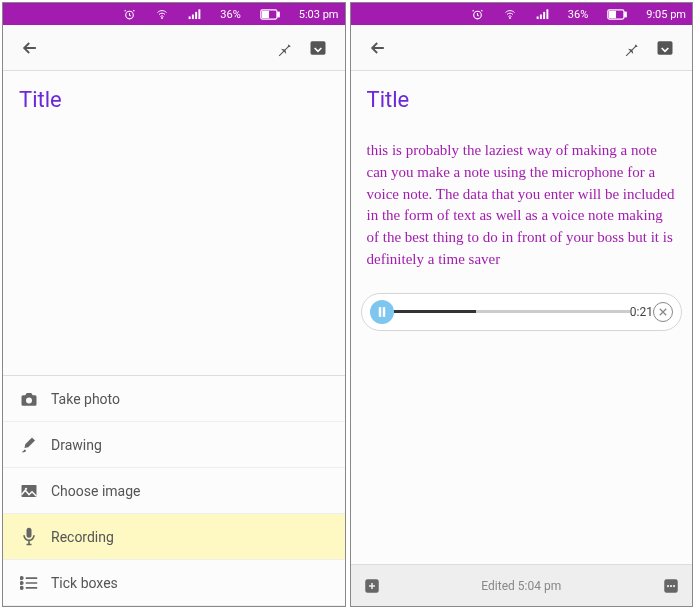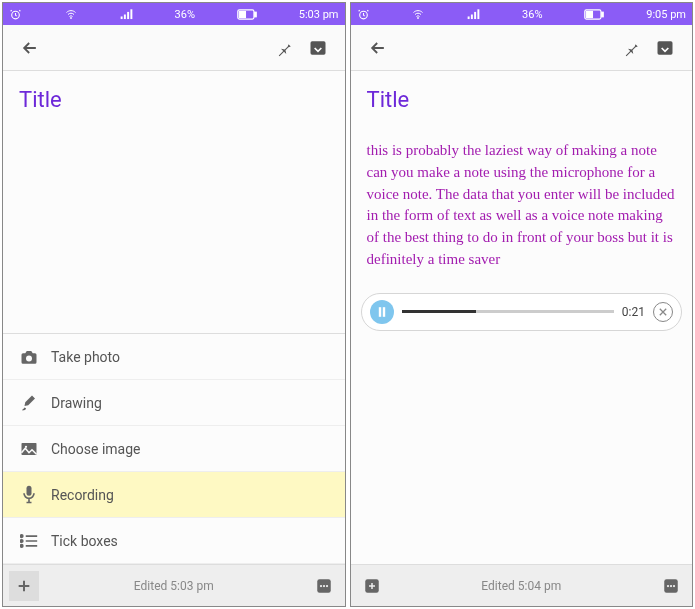--- a/index.html
+++ b/index.html
@@ -16,25 +16,25 @@
     flex: 1;
     border: 1px solid #888;
     display: flex;
     flex-direction: column;
     background: #fcfcfc;
     overflow: hidden;
     position: relative;
   }
   .status-bar {
     height: 22px;
-    background: #8b5cf6;
+    background: #a21caf;
     color: #fff;
     display: flex;
     align-items: center;
-    justify-content: space-between;
+    justify-content: flex-end;
     font-size: 11px;
     padding: 0 6px;
     gap: 19px;
   }
   .status-bar .ico { display:inline-flex; align-items:center; }
   .app-bar {
     height: 46px;
     display: flex;
     align-items: center;
     padding: 0 10px;
@@ -101,21 +101,20 @@
   .bb-plus { background:#ddd; }
   .bottom-bar .spacer { flex:1; text-align:center; }
   .audio-player {
     margin: 16px 10px 0 10px;
     border: 1px solid #d6d6d6;
     border-radius: 20px;
     height: 38px;
     display: flex;
     align-items: center;
     padding: 0 8px;
-    gap: 8px;
     background:#fff;
   }
   .play-btn {
     width: 24px; height:24px;
     border-radius: 50%;
     background: #7fc6ee;
     display:flex; align-items:center; justify-content:center;
     color:#fff;
     font-size:11px;
   }
@@ -235,36 +234,20 @@
             <path d="M7 2h14M7 8h14M7 14h14"></path>
             <circle cx="2" cy="2" r="1.5" fill="#666"></circle>
             <circle cx="2" cy="8" r="1.5" fill="#666"></circle>
             <circle cx="2" cy="14" r="1.5" fill="#666"></circle>
           </svg>
         </span>
       <span>Tick boxes</span>
     </div>
   </div>
 
-  <div class="bottom-bar">
-    <div class="bb-btn bb-plus">
-      <svg width="16" height="16" viewBox="0 0 24 24" fill="none" stroke="#666" stroke-width="3">
-          <path d="M12 4v16M4 12h16"></path>
-        </svg>
-    </div>
-    <div class="spacer">Edited 5:03 pm</div>
-    <div class="bb-btn">
-      <svg width="18" height="18" viewBox="0 0 24 24" fill="#666">
-          <rect x="3" y="3" width="18" height="18" rx="3"></rect>
-          <circle cx="8" cy="12" r="1.5" fill="#eee"></circle>
-          <circle cx="12" cy="12" r="1.5" fill="#eee"></circle>
-          <circle cx="16" cy="12" r="1.5" fill="#eee"></circle>
-        </svg>
-    </div>
-  </div>
 </div>
 
 <div class="phone">
   <div class="status-bar">
     <span class="ico">
       <svg width="13" height="13" viewBox="0 0 24 24" fill="none" stroke="#fff" stroke-width="2">
           <circle cx="12" cy="13" r="7"></circle>
           <path d="M12 9v4l2 2M5 4l-2 2M21 6l-2-2"></path>
         </svg>
     </span>

